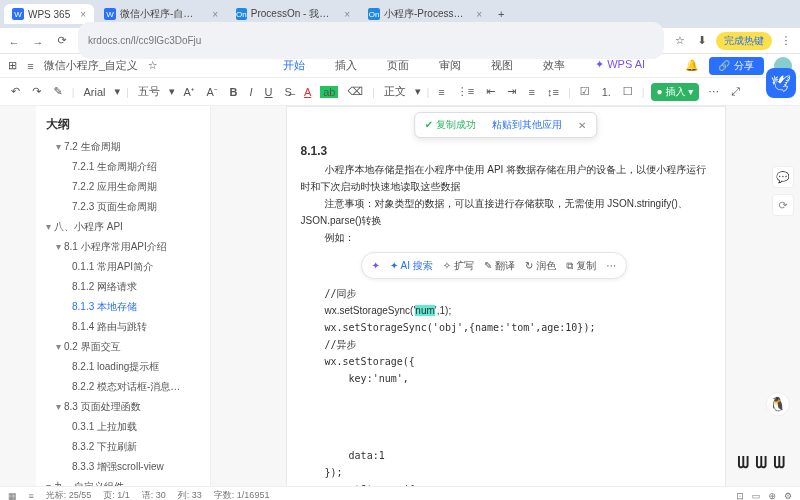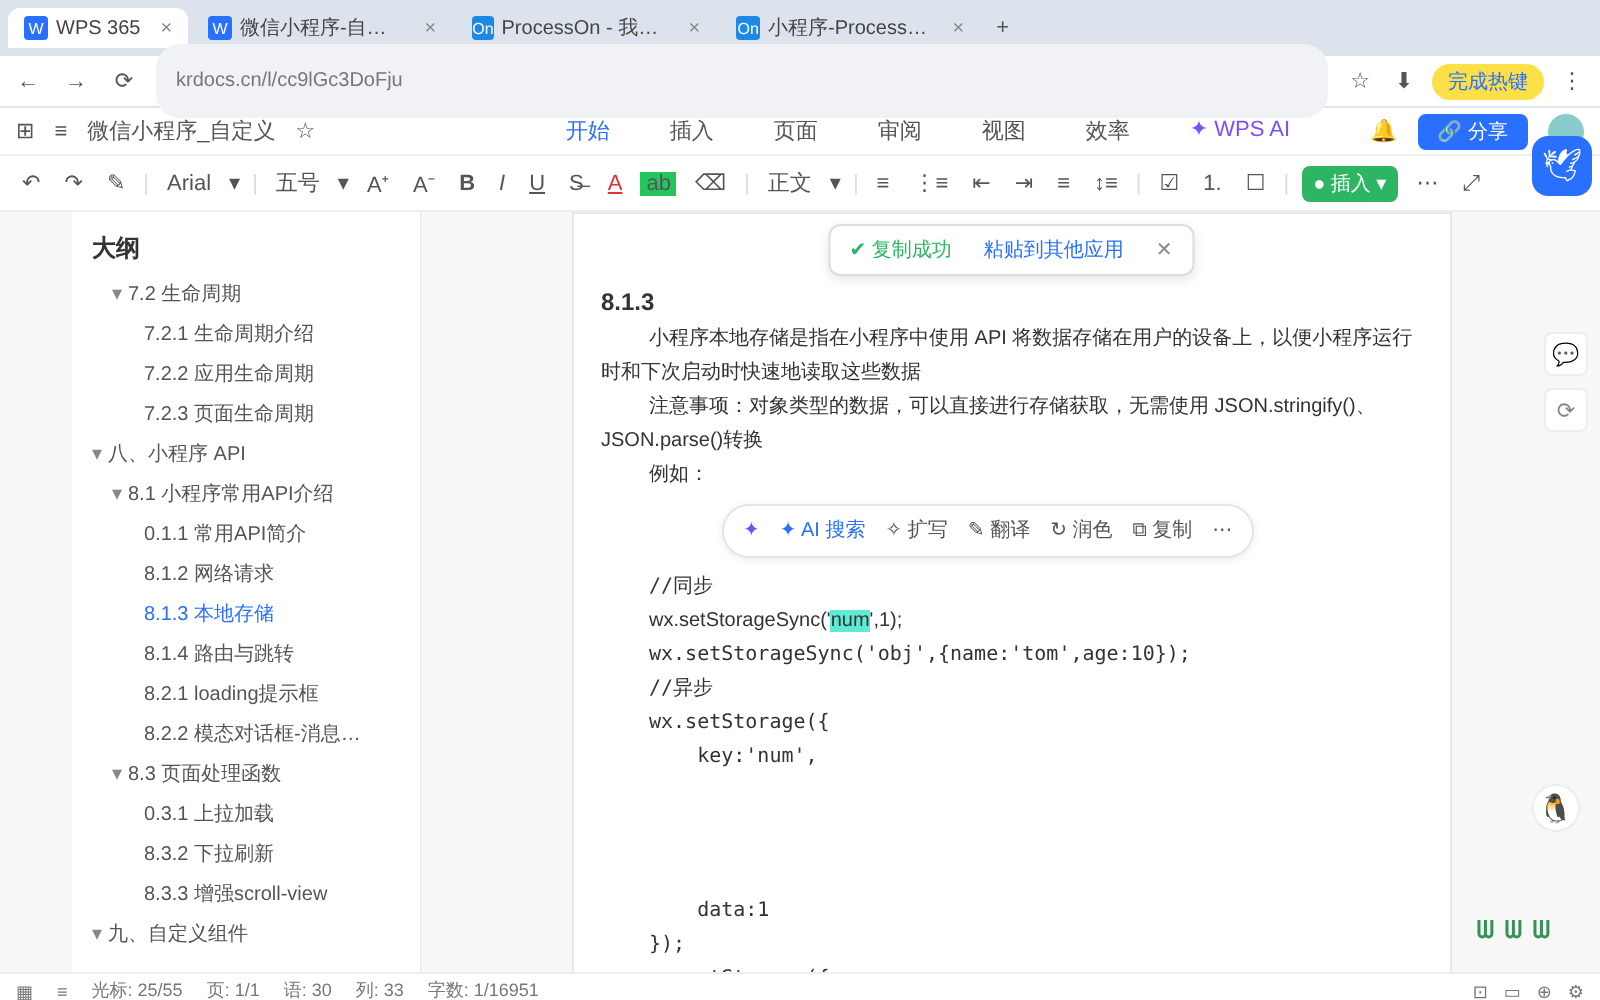--- a/index.html
+++ b/index.html
@@ -41,21 +41,21 @@
 .toast .close { color: #888; }
 .ai-bar { background: #fff; border: 1px solid #e5e5e5; border-radius: 16px; padding: 4px 10px; display: inline-flex; gap: 10px; font-size: 10px; color: #555; margin: 6px 0; align-items: center; box-shadow: 0 1px 4px rgba(0,0,0,.08); }
 .ai-bar .ai { color: #2970ff; }
 .hl { background: #5eead4; }
 .right-rail { position: absolute; right: 6px; top: 60px; display: flex; flex-direction: column; gap: 6px; }
 .rr { width: 22px; height: 22px; background: #fff; border: 1px solid #eee; border-radius: 4px; display: flex; align-items: center; justify-content: center; font-size: 11px; color: #888; }
 .penguin { width: 24px; height: 24px; background: #fff; border: 1px solid #eee; border-radius: 12px; position: absolute; right: 10px; bottom: 70px; display: flex; align-items: center; justify-content: center; font-size: 14px; }
 .float-bird { position: absolute; right: 4px; top: 68px; width: 30px; height: 30px; background: #2970ff; border-radius: 8px; display: flex; align-items: center; justify-content: center; color: #fff; font-size: 16px; z-index: 10; }
 .status-bar { background: #fff; border-top: 1px solid #eee; height: 18px; display: flex; align-items: center; gap: 12px; padding: 0 8px; font-size: 9px; color: #777; }
 .status-bar .right { margin-left: auto; display: flex; gap: 8px; }
-.orange-wm { position: absolute; right: 24px; bottom: 28px; font-size: 12px; font-weight: bold; color: #15803d; opacity: .85; letter-spacing: 1px; }
+.orange-wm { position: absolute; right: 14px; bottom: 28px; font-size: 16px; font-weight: bold; color: #000000; opacity: .85; letter-spacing: 1px; }
 .code { font-family: Consolas, monospace; white-space: pre; padding-left: 24px; color: #333; }
 </style>
 </head>
 <body>
 
 <div class="browser-top">
   <div class="tab">
       <span class="fav">W</span>
       <span class="title">WPS 365</span>
       <span class="x">×</span>
@@ -159,20 +159,21 @@
         <div class="o-item " style="padding-left: 16px;"><span class="caret">▾</span>7.2 生命周期</div>
         <div class="o-item l2"><span class="caret"></span>7.2.1 生命周期介绍</div>
         <div class="o-item l2"><span class="caret"></span>7.2.2 应用生命周期</div>
         <div class="o-item l2"><span class="caret"></span>7.2.3 页面生命周期</div>
         <div class="o-item" style="padding-left: 6px;"><span class="caret">▾</span>八、小程序 API</div>
         <div class="o-item " style="padding-left: 16px;"><span class="caret">▾</span>8.1 小程序常用API介绍</div>
         <div class="o-item l2"><span class="caret"></span>0.1.1 常用API简介</div>
         <div class="o-item l2"><span class="caret"></span>8.1.2 网络请求</div>
         <div class="o-item l2 active"><span class="caret"></span>8.1.3 本地存储</div>
         <div class="o-item l2"><span class="caret"></span>8.1.4 路由与跳转</div>
+        <div class="o-item " style="padding-left: 16px;"><span class="caret">▾</span>0.2 界面交互</div>
         <div class="o-item l2"><span class="caret"></span>8.2.1 loading提示框</div>
         <div class="o-item l2"><span class="caret"></span>8.2.2 模态对话框-消息…</div>
         <div class="o-item " style="padding-left: 16px;"><span class="caret">▾</span>8.3 页面处理函数</div>
         <div class="o-item l2"><span class="caret"></span>0.3.1 上拉加载</div>
         <div class="o-item l2"><span class="caret"></span>8.3.2 下拉刷新</div>
         <div class="o-item l2"><span class="caret"></span>8.3.3 增强scroll-view</div>
         <div class="o-item" style="padding-left: 6px;"><span class="caret">▾</span>九、自定义组件</div>
       </div>
   </div>
   <div class="doc-area">

